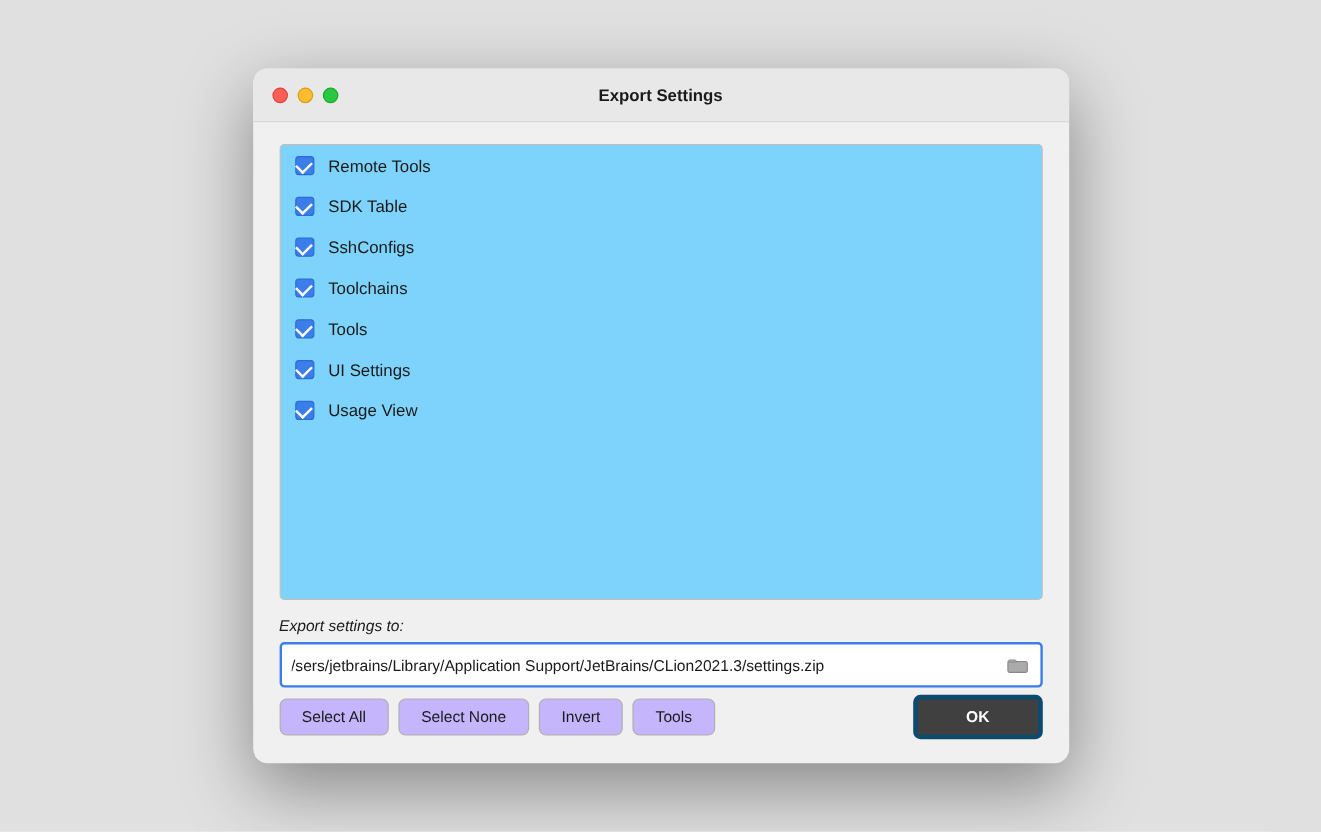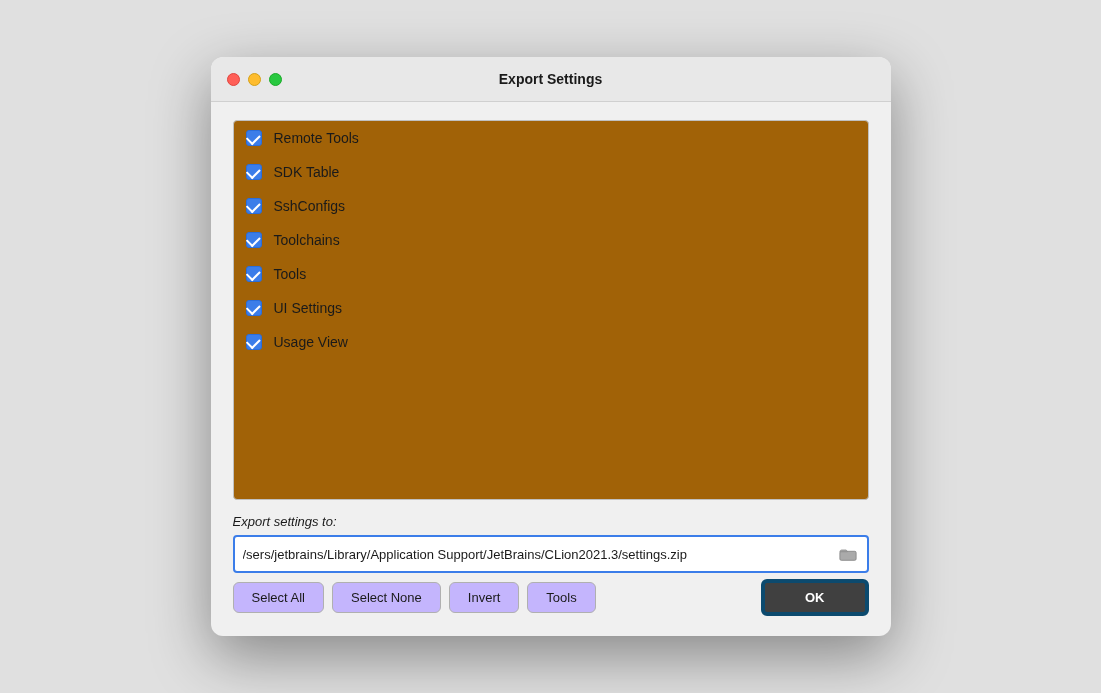--- a/index.html
+++ b/index.html
@@ -67,21 +67,21 @@
       padding: 18px 22px 20px 22px;
     }
 
     .section-label {
       font-size: 13px;
       color: #1a1a1a;
       margin-bottom: 8px;
     }
 
     .settings-list-container {
-      background: #a16207;
+      background: #7dd3fc;
       border: 1px solid #c0c0c0;
       border-radius: 4px;
       height: 380px;
       overflow-y: scroll;
       margin-bottom: 14px;
       position: relative;
     }
 
     .settings-list-container::-webkit-scrollbar {
       width: 12px;

